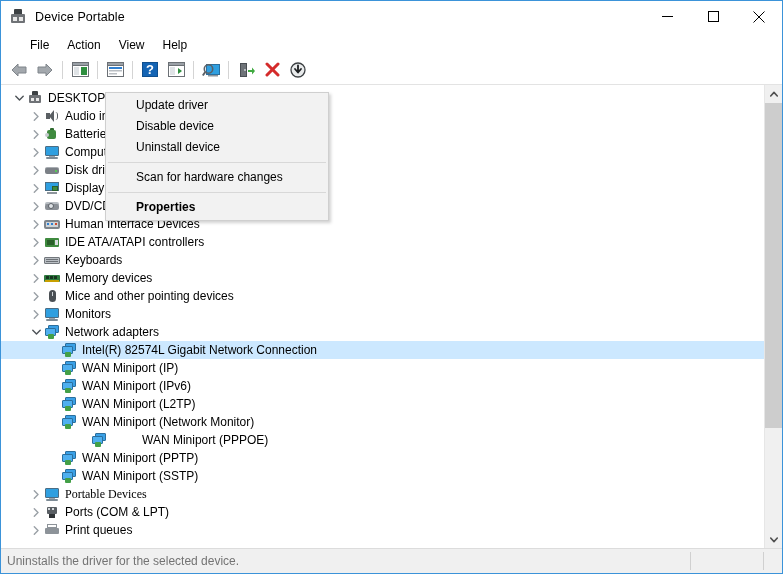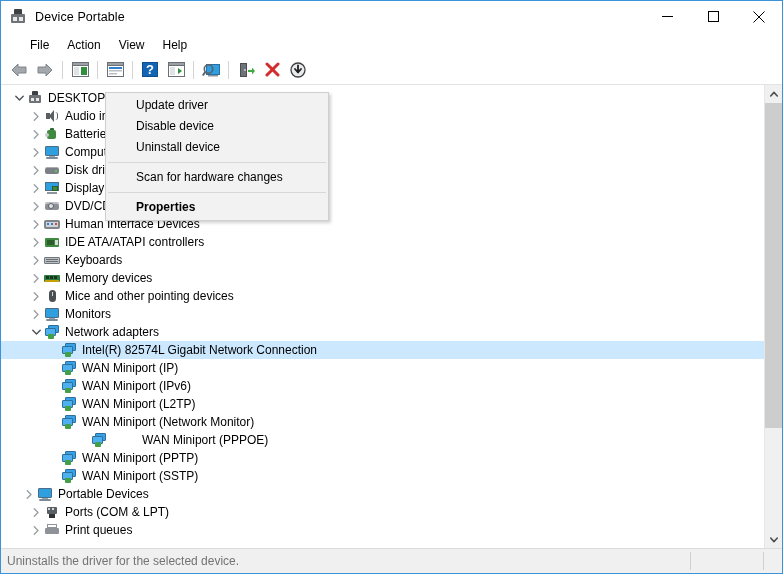--- a/index.html
+++ b/index.html
@@ -676,21 +676,21 @@
         </div>
         <div class="row" style="padding-left: 44px;">
           <div class="twisty"></div>
           <div class="row-icon">
             <div class="ic na-c1"></div>
             <div class="ic na-c2"></div>
             <div class="ic na-plug"></div>
           </div>
           <div class="row-label">WAN Miniport (SSTP)</div>
         </div>
-        <div class="row" style="padding-left: 20px;">
+        <div class="row" style="padding-left: 27px; font-family: Liberation Serif, serif;">
           <div class="twisty">
             <svg width="7" height="9" viewBox="0 0 7 9">
               <path d="M1.3 0.8 L5 4.5 L1.3 8.2" fill="none" stroke="#9aa0a6" stroke-width="1.4" stroke-linecap="round" stroke-linejoin="round"></path>
             </svg>
           </div>
           <div class="row-icon">
             <div class="ic mon-screen"></div>
             <div class="ic mon-base"></div>
             <div class="ic mon-foot"></div>
           </div>

